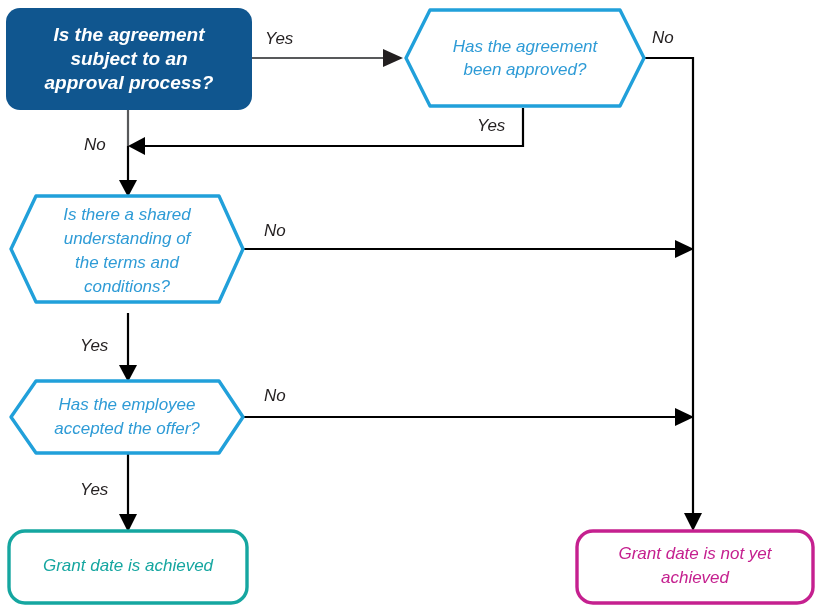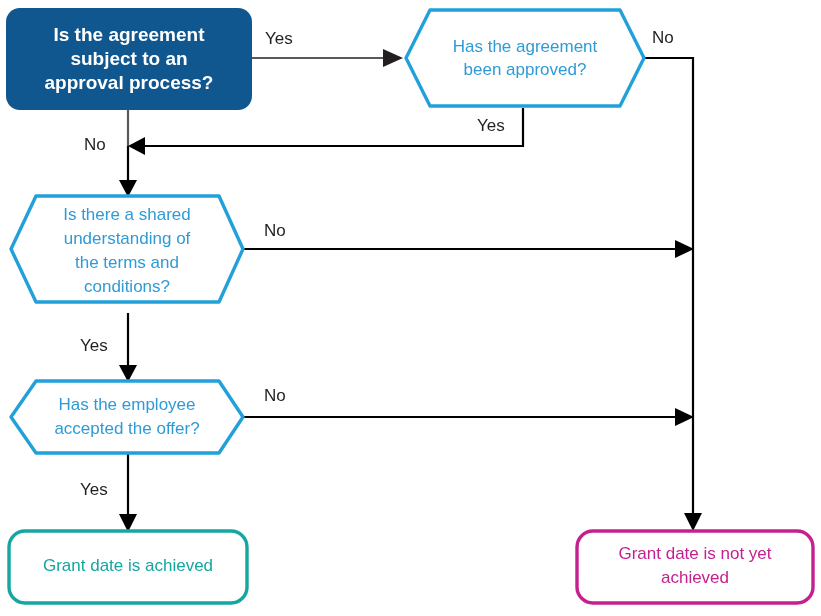--- a/index.html
+++ b/index.html
@@ -10,20 +10,21 @@
   body {
     width: 821px;
     height: 616px;
     font-family: "Liberation Sans", sans-serif;
     overflow: hidden;
   }
   #flowchart-root {
     position: relative;
     width: 821px;
     height: 616px;
+    font-style: italic;
   }
   svg.chart {
     display: block;
     width: 821px;
     height: 616px;
   }
   .node-text {
     font-family: "Liberation Sans", sans-serif;
     text-anchor: middle;
     dominant-baseline: middle;

